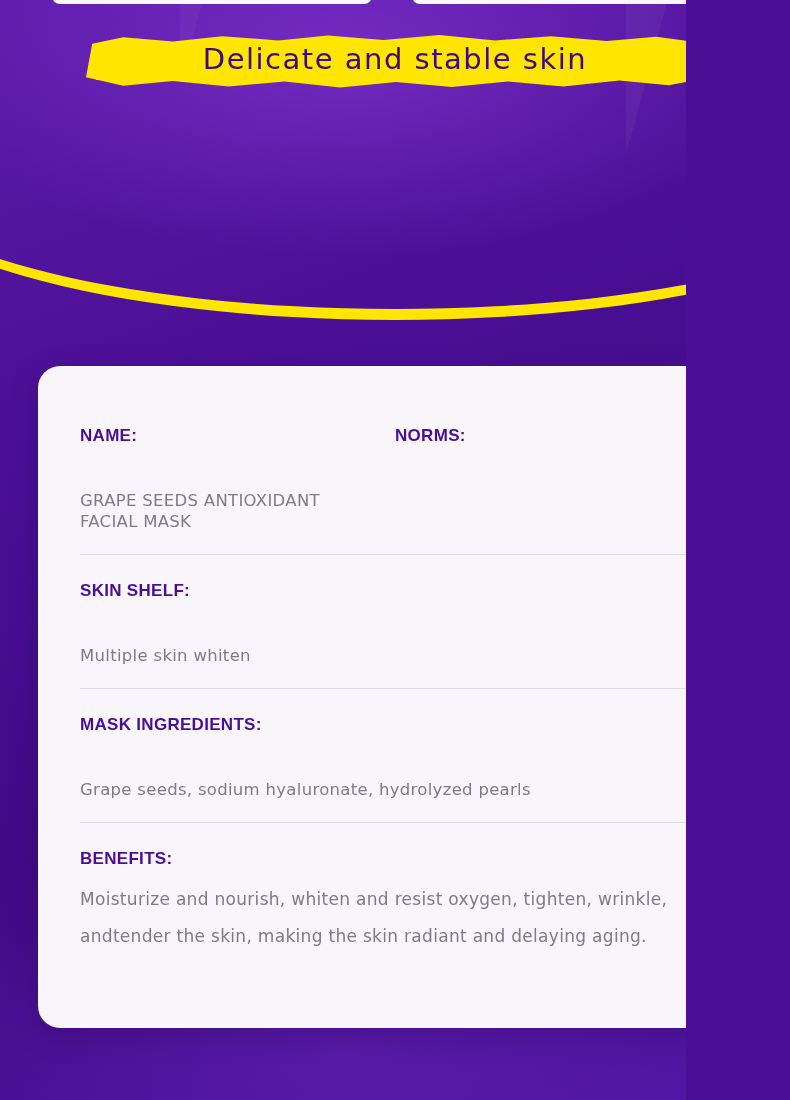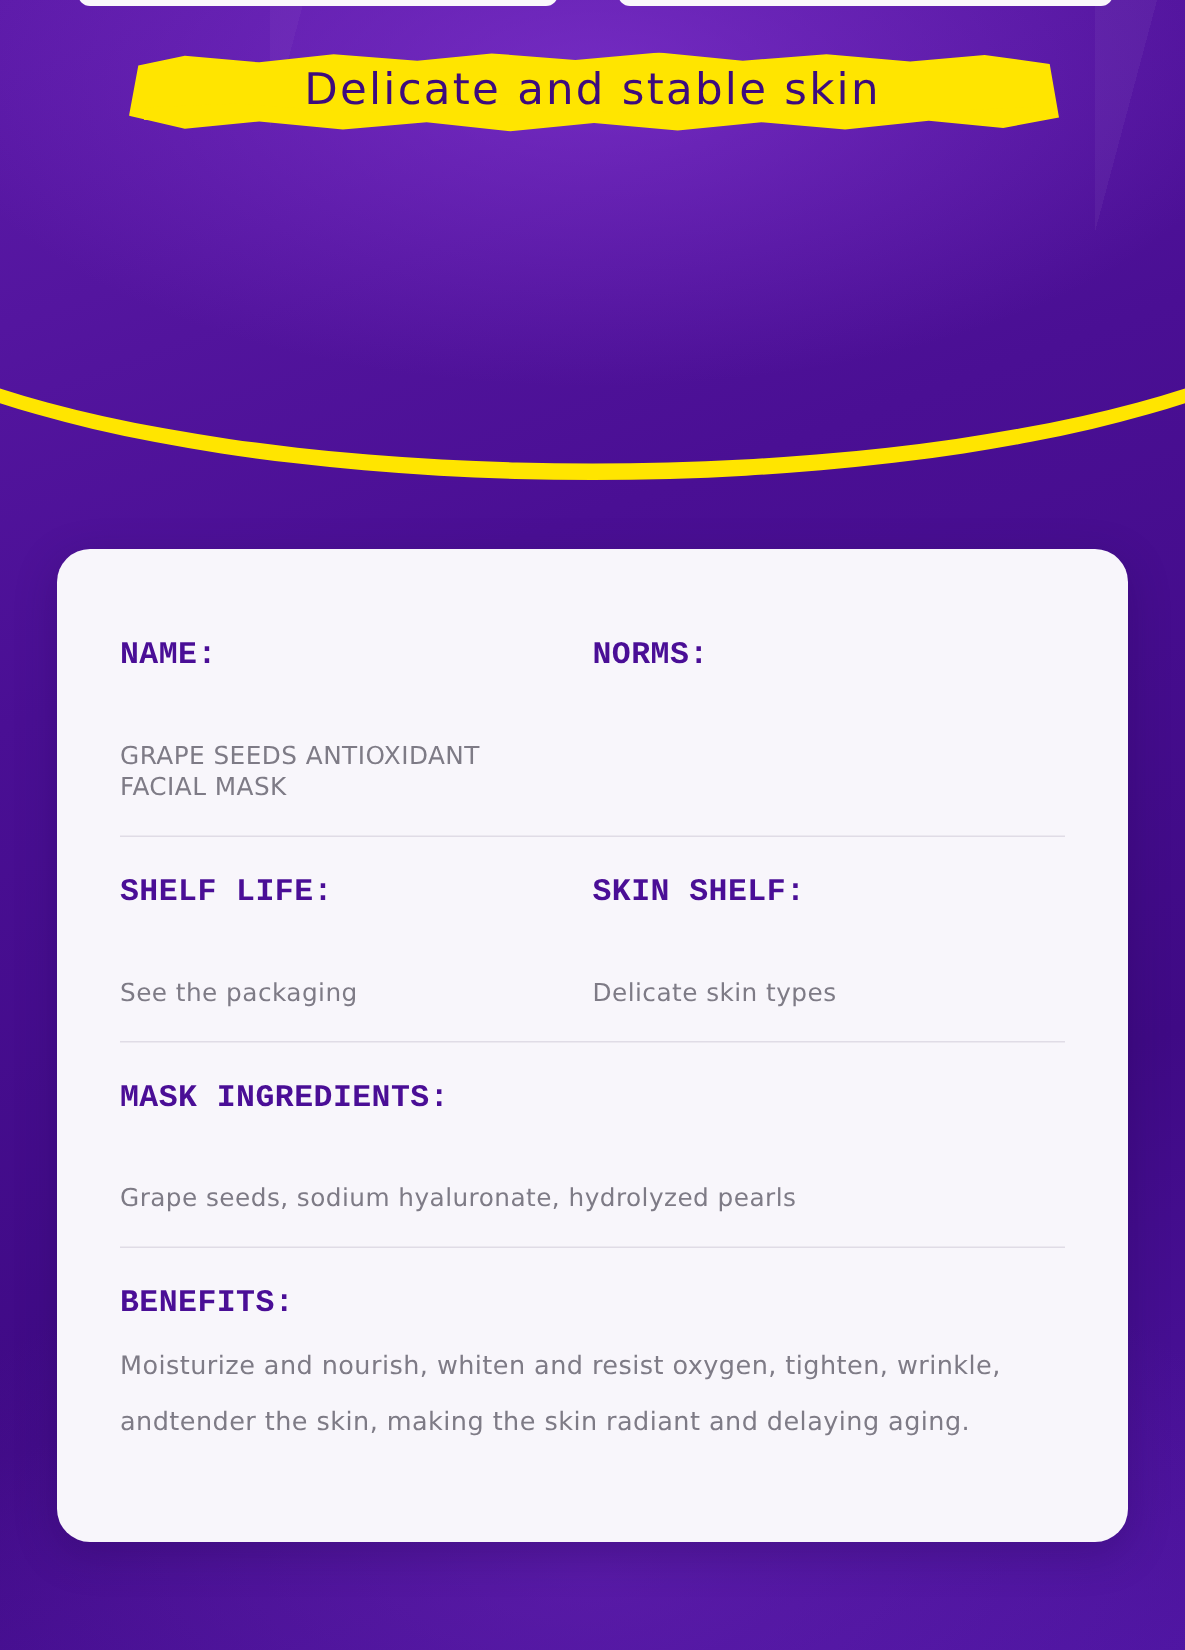--- a/index.html
+++ b/index.html
@@ -8,21 +8,21 @@
     width: 790px;
     height: 1100px;
     font-family: "Liberation Sans", sans-serif;
     background: #4b0f96;
     overflow: hidden;
     position: relative;
   }
 
   .page {
     position: relative;
-    width: 790px;
+    width: 686px;
     height: 1100px;
     overflow: hidden;
     background:
       linear-gradient(160deg, #5c1aa8 0%, #4a0f94 35%, #3f0a85 70%, #4d14a0 100%);
   }
 
   
   .sheen {
     position: absolute;
     top: 0; left: 0; right: 0; height: 420px;
@@ -125,22 +125,22 @@
   }
 
   .row {
     display: flex;
     width: 100%;
   }
   .col { width: 50%; }
   .col-left { padding-right: 18px; }
 
   .field-label {
-    font-family: Liberation Mono, monospace;
-    font-size: 21px;
+    font-family: Liberation Sans, sans-serif;
+    font-size: 17px;
     font-weight: bold;
     color: #4a0e96;
     letter-spacing: 0.3px;
     margin-bottom: 12px;
   }
   .field-value {
     font-family: "DejaVu Sans", sans-serif;
     font-size: 16.5px;
     color: #7e7b86;
     line-height: 1.28;
@@ -197,27 +197,23 @@
         <div class="field-value">GRAPE SEEDS ANTIOXIDANT FACIAL MASK</div>
       </div>
       <div class="col">
         <div class="field-label">NORMS:</div>
       </div>
     </div>
 
     <div class="divider"></div>
 
     <div class="row">
-      <div class="col col-left">
-        <div class="field-label">SHELF LIFE:</div>
-        <div class="field-value">See the packaging</div>
-      </div>
       <div class="col">
         <div class="field-label">SKIN SHELF:</div>
-        <div class="field-value">Delicate skin types</div>
+        <div class="field-value">Multiple skin whiten</div>
       </div>
     </div>
 
     <div class="divider"></div>
 
     <div class="block">
       <div class="field-label">MASK INGREDIENTS:</div>
       <div class="field-value wide">Grape seeds, sodium hyaluronate, hydrolyzed pearls</div>
     </div>
 

